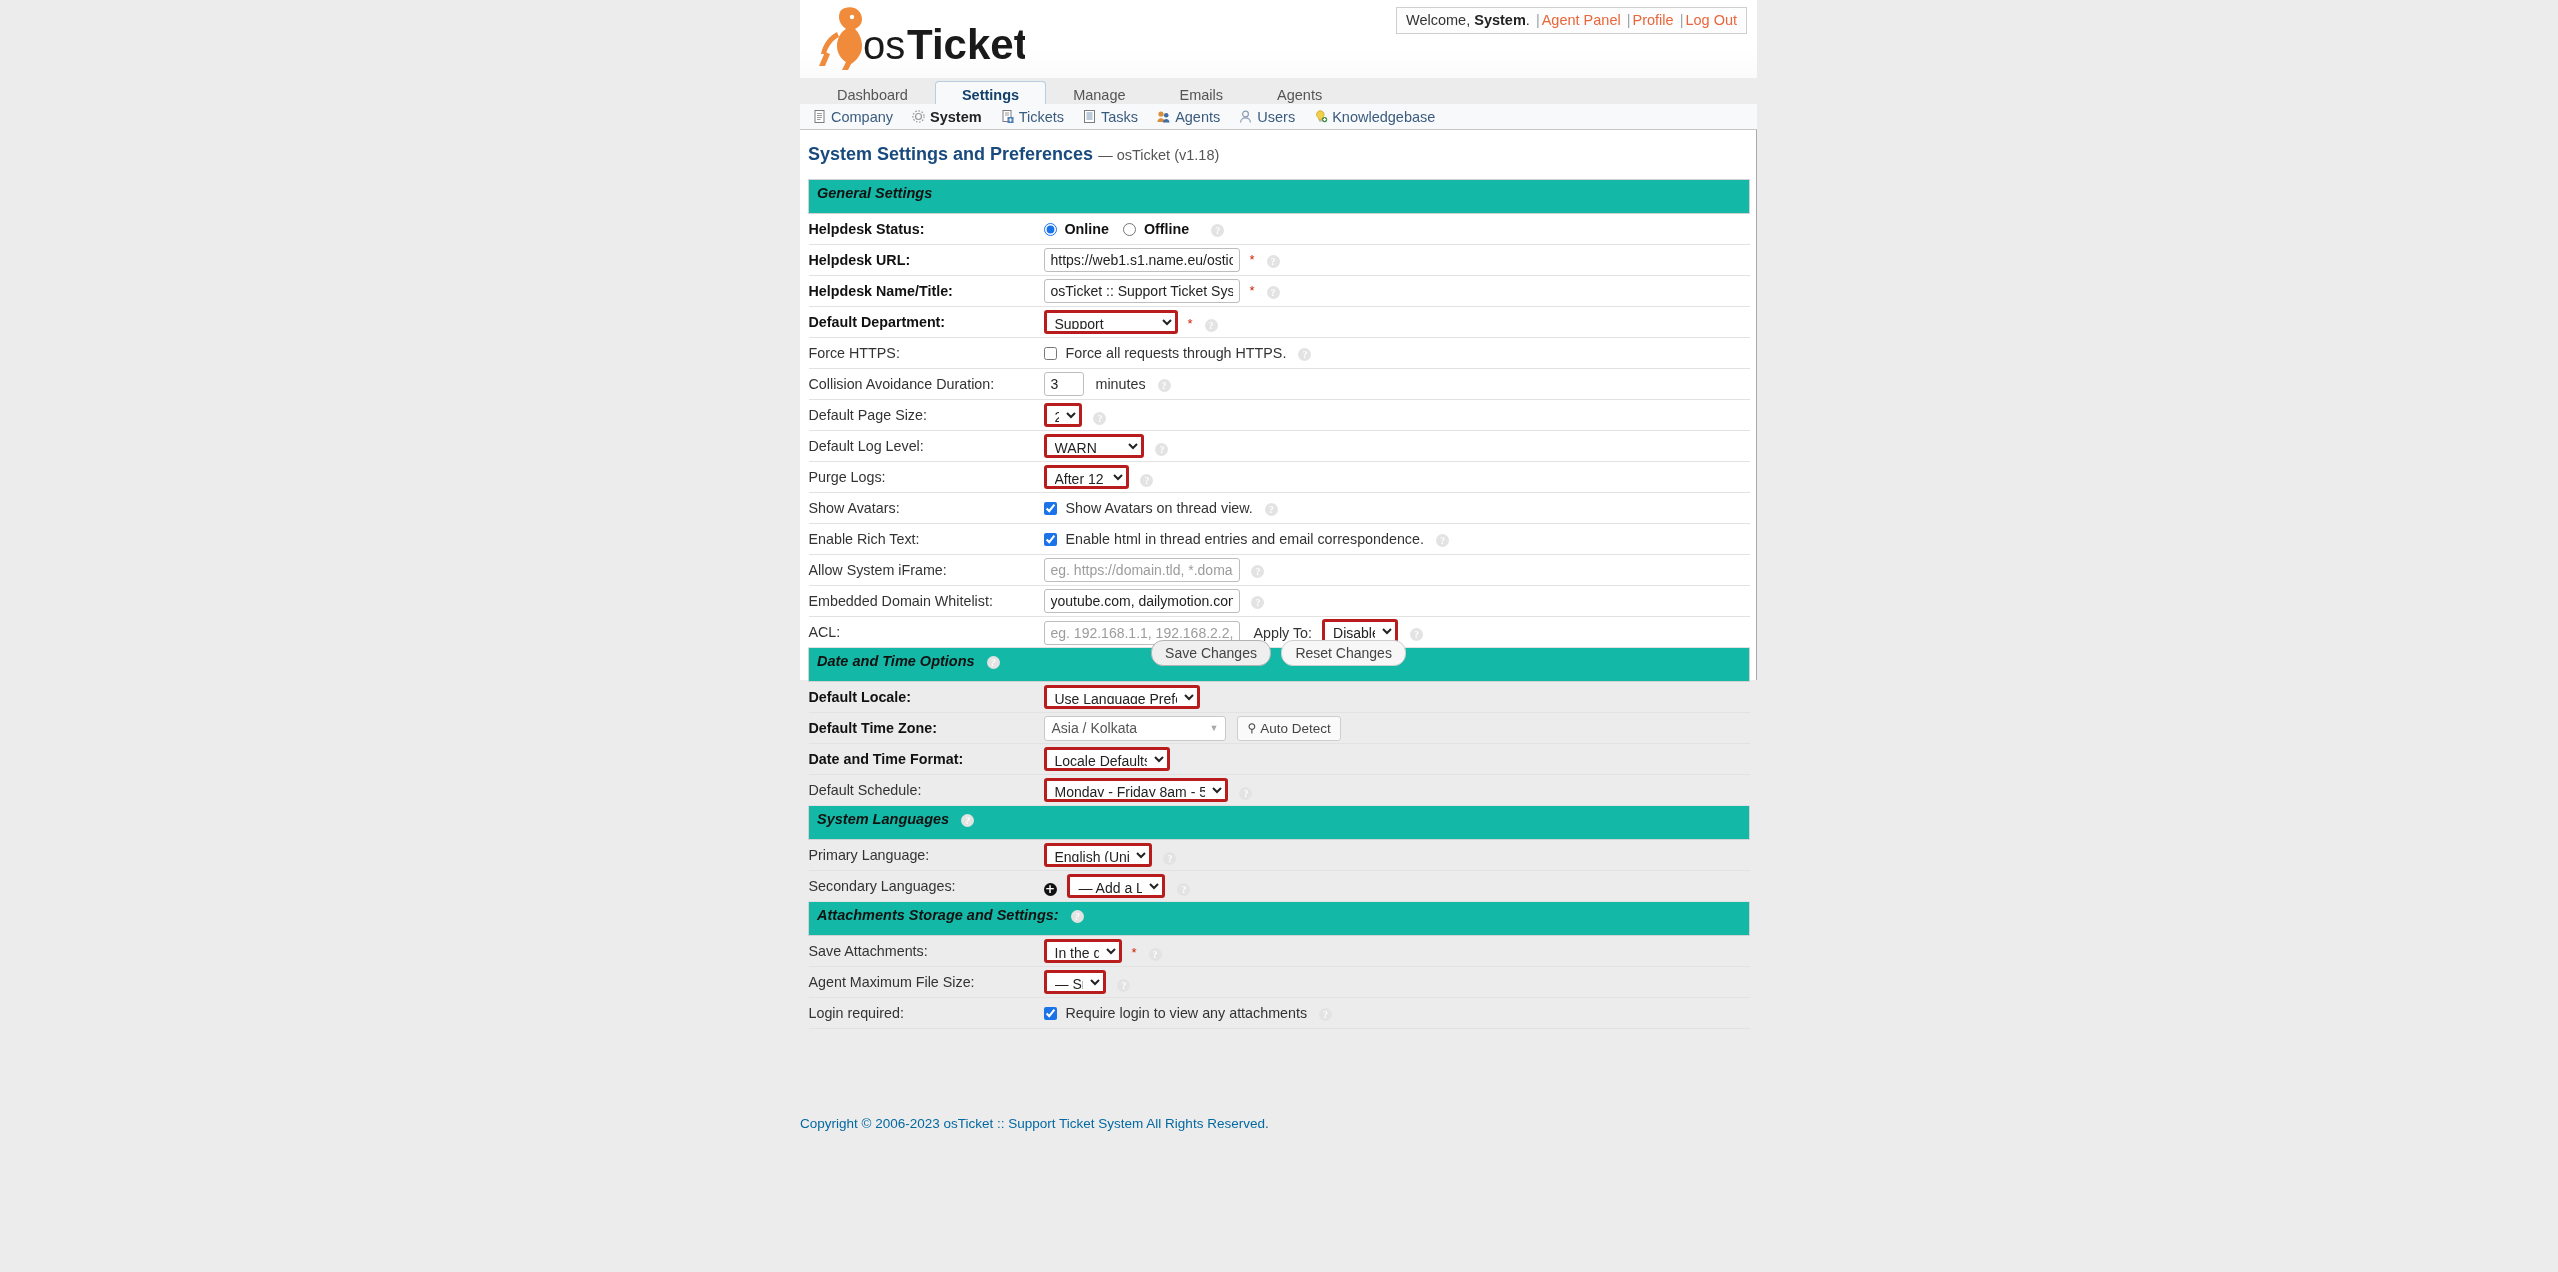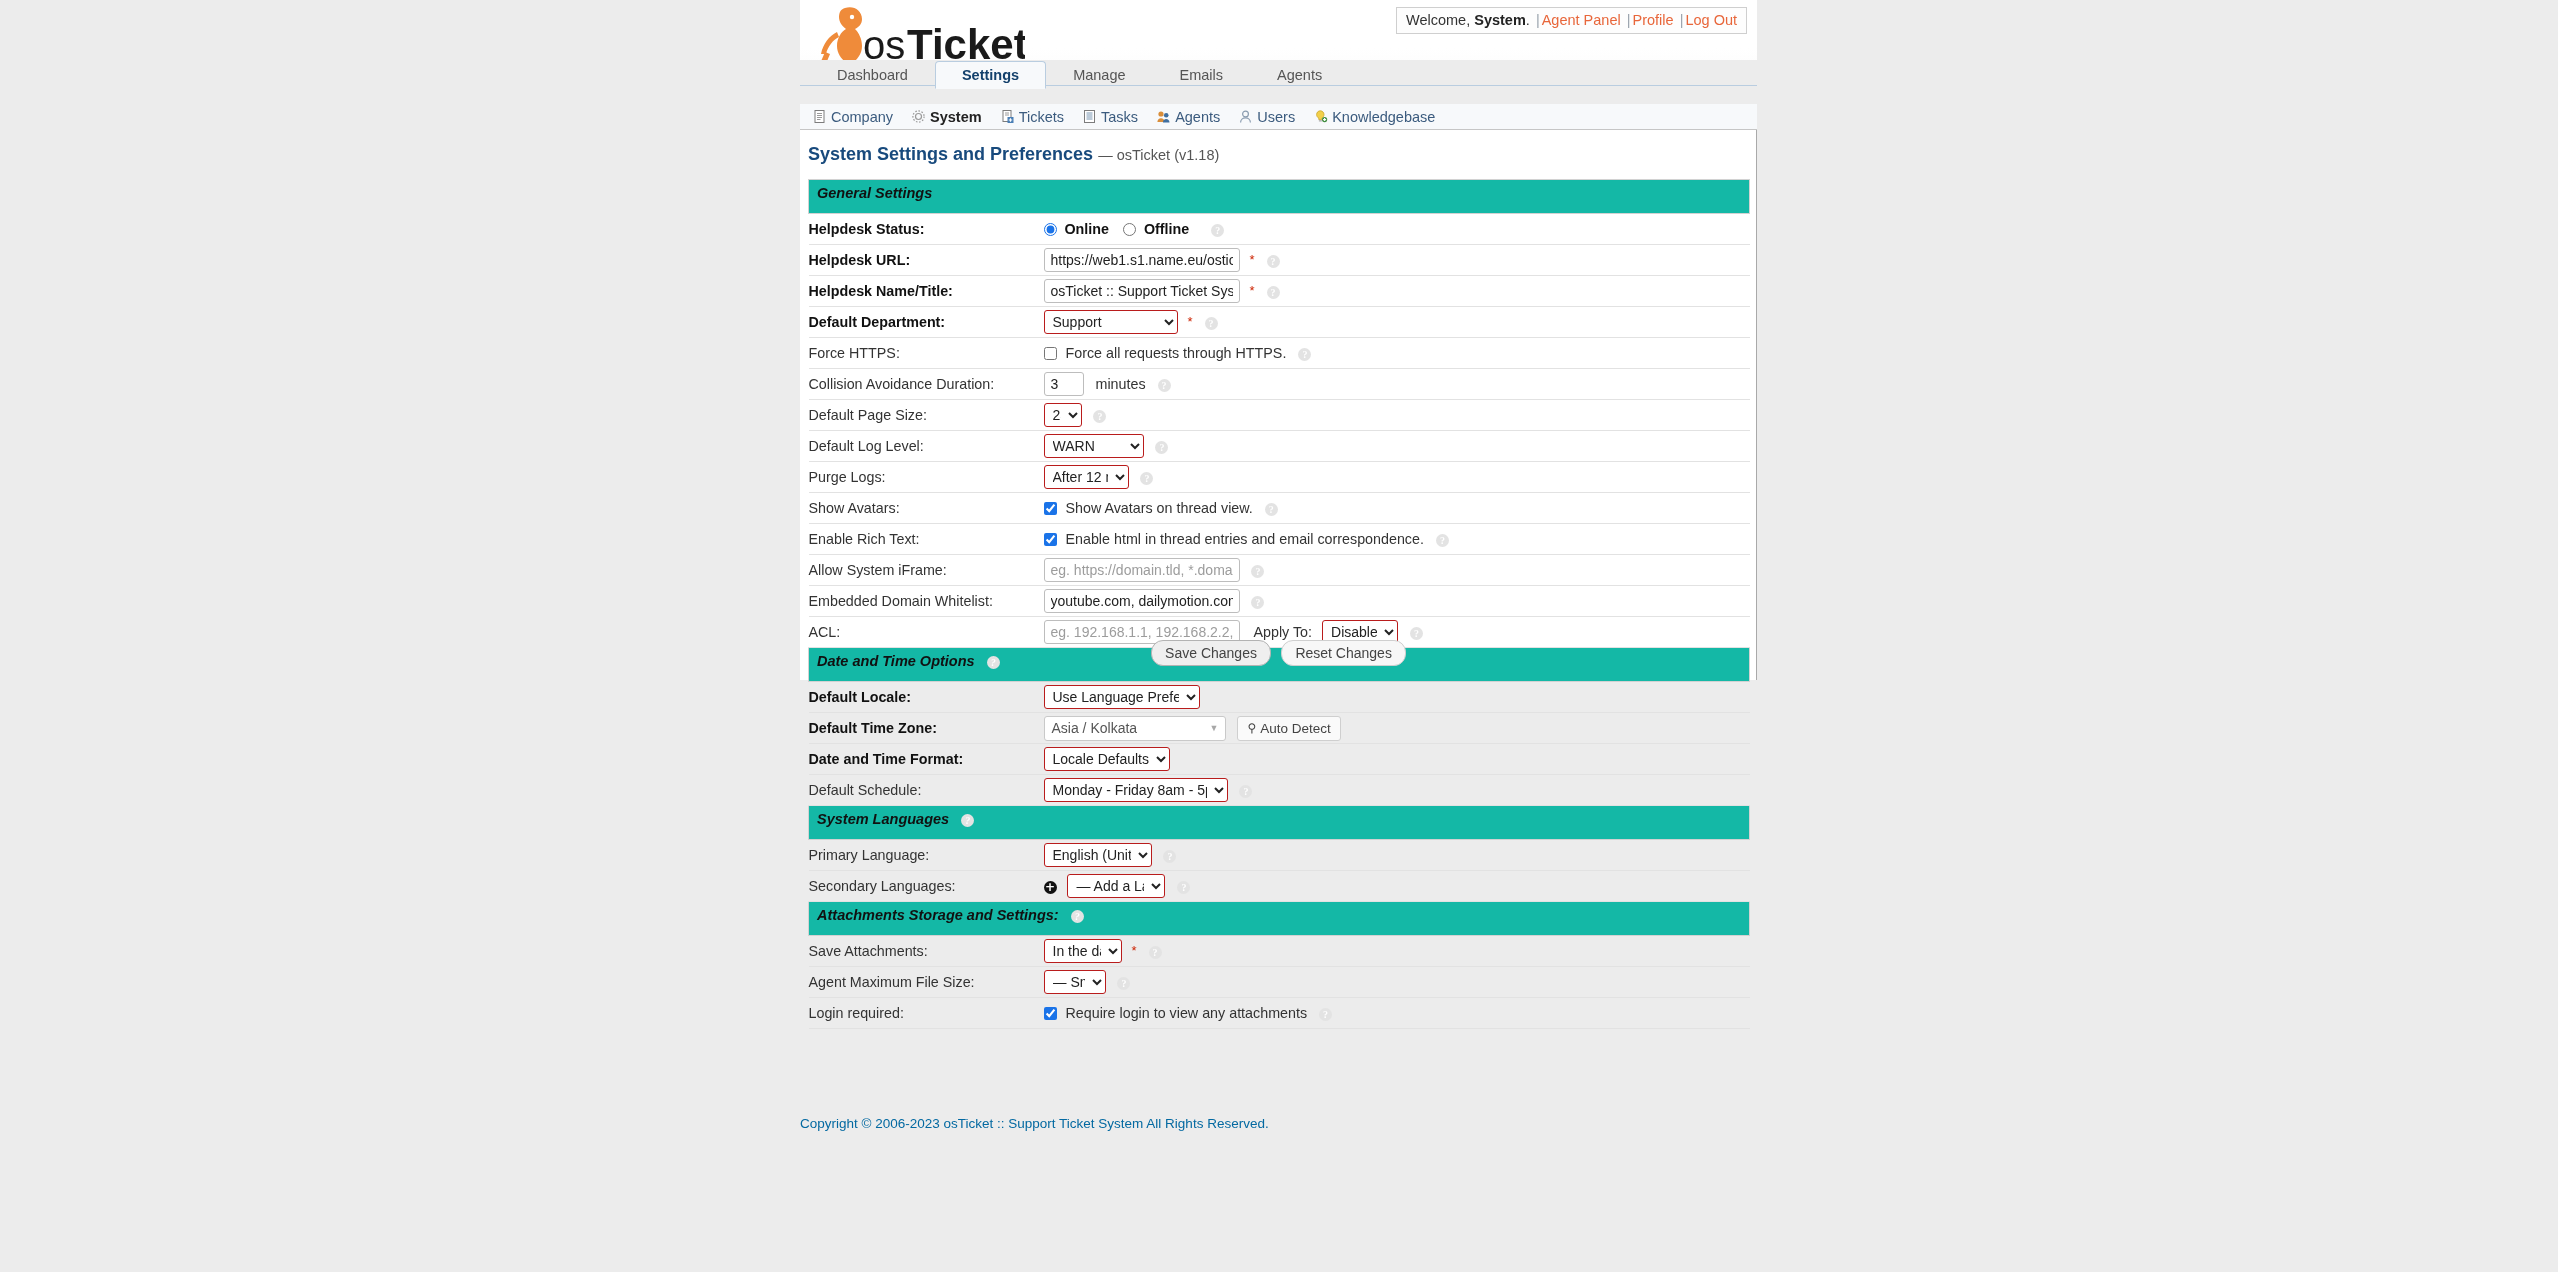--- a/index.html
+++ b/index.html
@@ -38,21 +38,21 @@
     color: #333;
     white-space: nowrap;
     line-height: 16px;
   }
   .welcome-box b { color: #222; }
   .welcome-box .sep { color: #9aa3ad; padding: 0 2px; }
   .welcome-box a { color: #e8663a; text-decoration: none; }
 
   
   .tabbar {
-    position: absolute; left: 800px; top: 60px; width: 957px; height: 26px;
+    position: absolute; left: 800px; top: 80px; width: 957px; height: 26px;
     background: #ececec;
     border-bottom: 1px solid #b9cde0;
   }
   .tabbar .tabs { position: absolute; left: 10px; top: 0; display: flex; }
   .tab {
     font-size: 14.5px;
     color: #555;
     padding: 5px 26px 5px 26px;
     line-height: 16px;
     border: 1px solid transparent;
@@ -154,21 +154,21 @@
     padding: 3px 6px;
     height: 24px;
     background: #fff;
     outline: none;
   }
   input[type=text]::placeholder { color: #9c9c9c; }
   select {
     font-family: "Liberation Sans", sans-serif;
     font-size: 14px;
     color: #222;
-    border: 1px solid #b91c1c;
+    border: 3px solid #b91c1c;
     border-radius: 3px;
     height: 24px;
     padding: 2px 4px;
     background: #fff;
     outline: none;
   }
   input[type=radio], input[type=checkbox] {
     width: 13px; height: 13px;
     margin: 0 4px 0 0;
     vertical-align: -2px;

